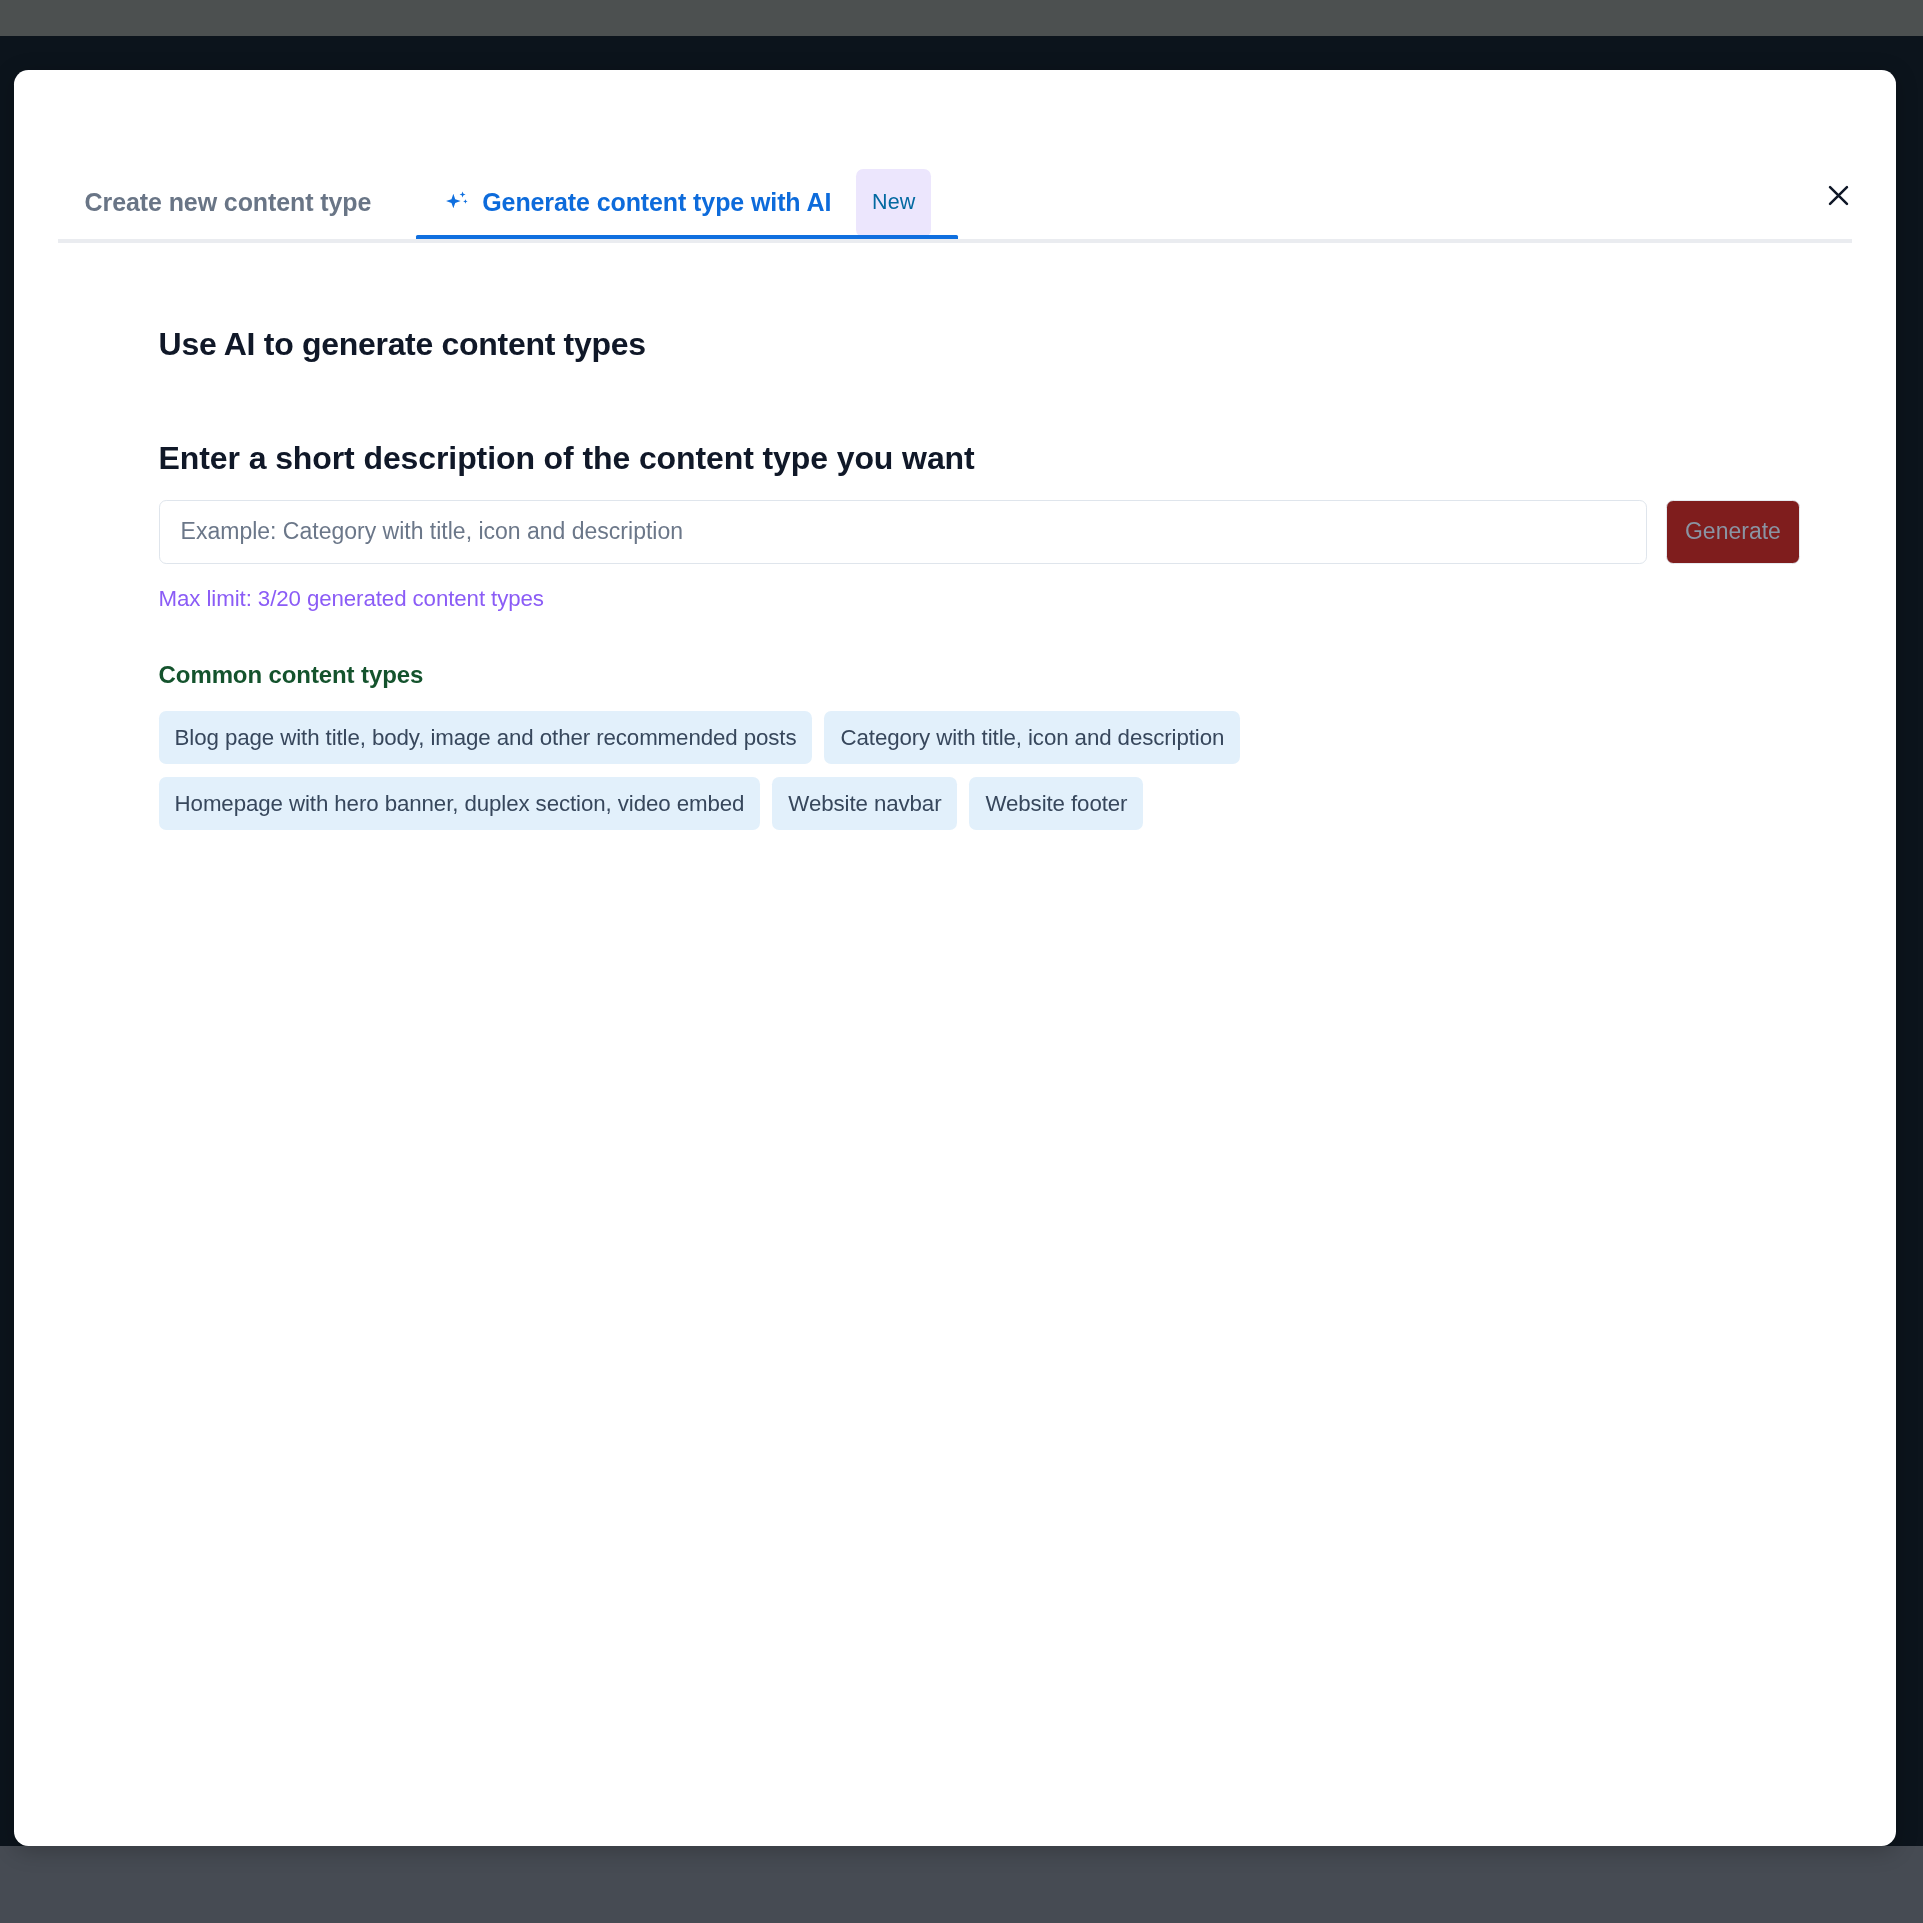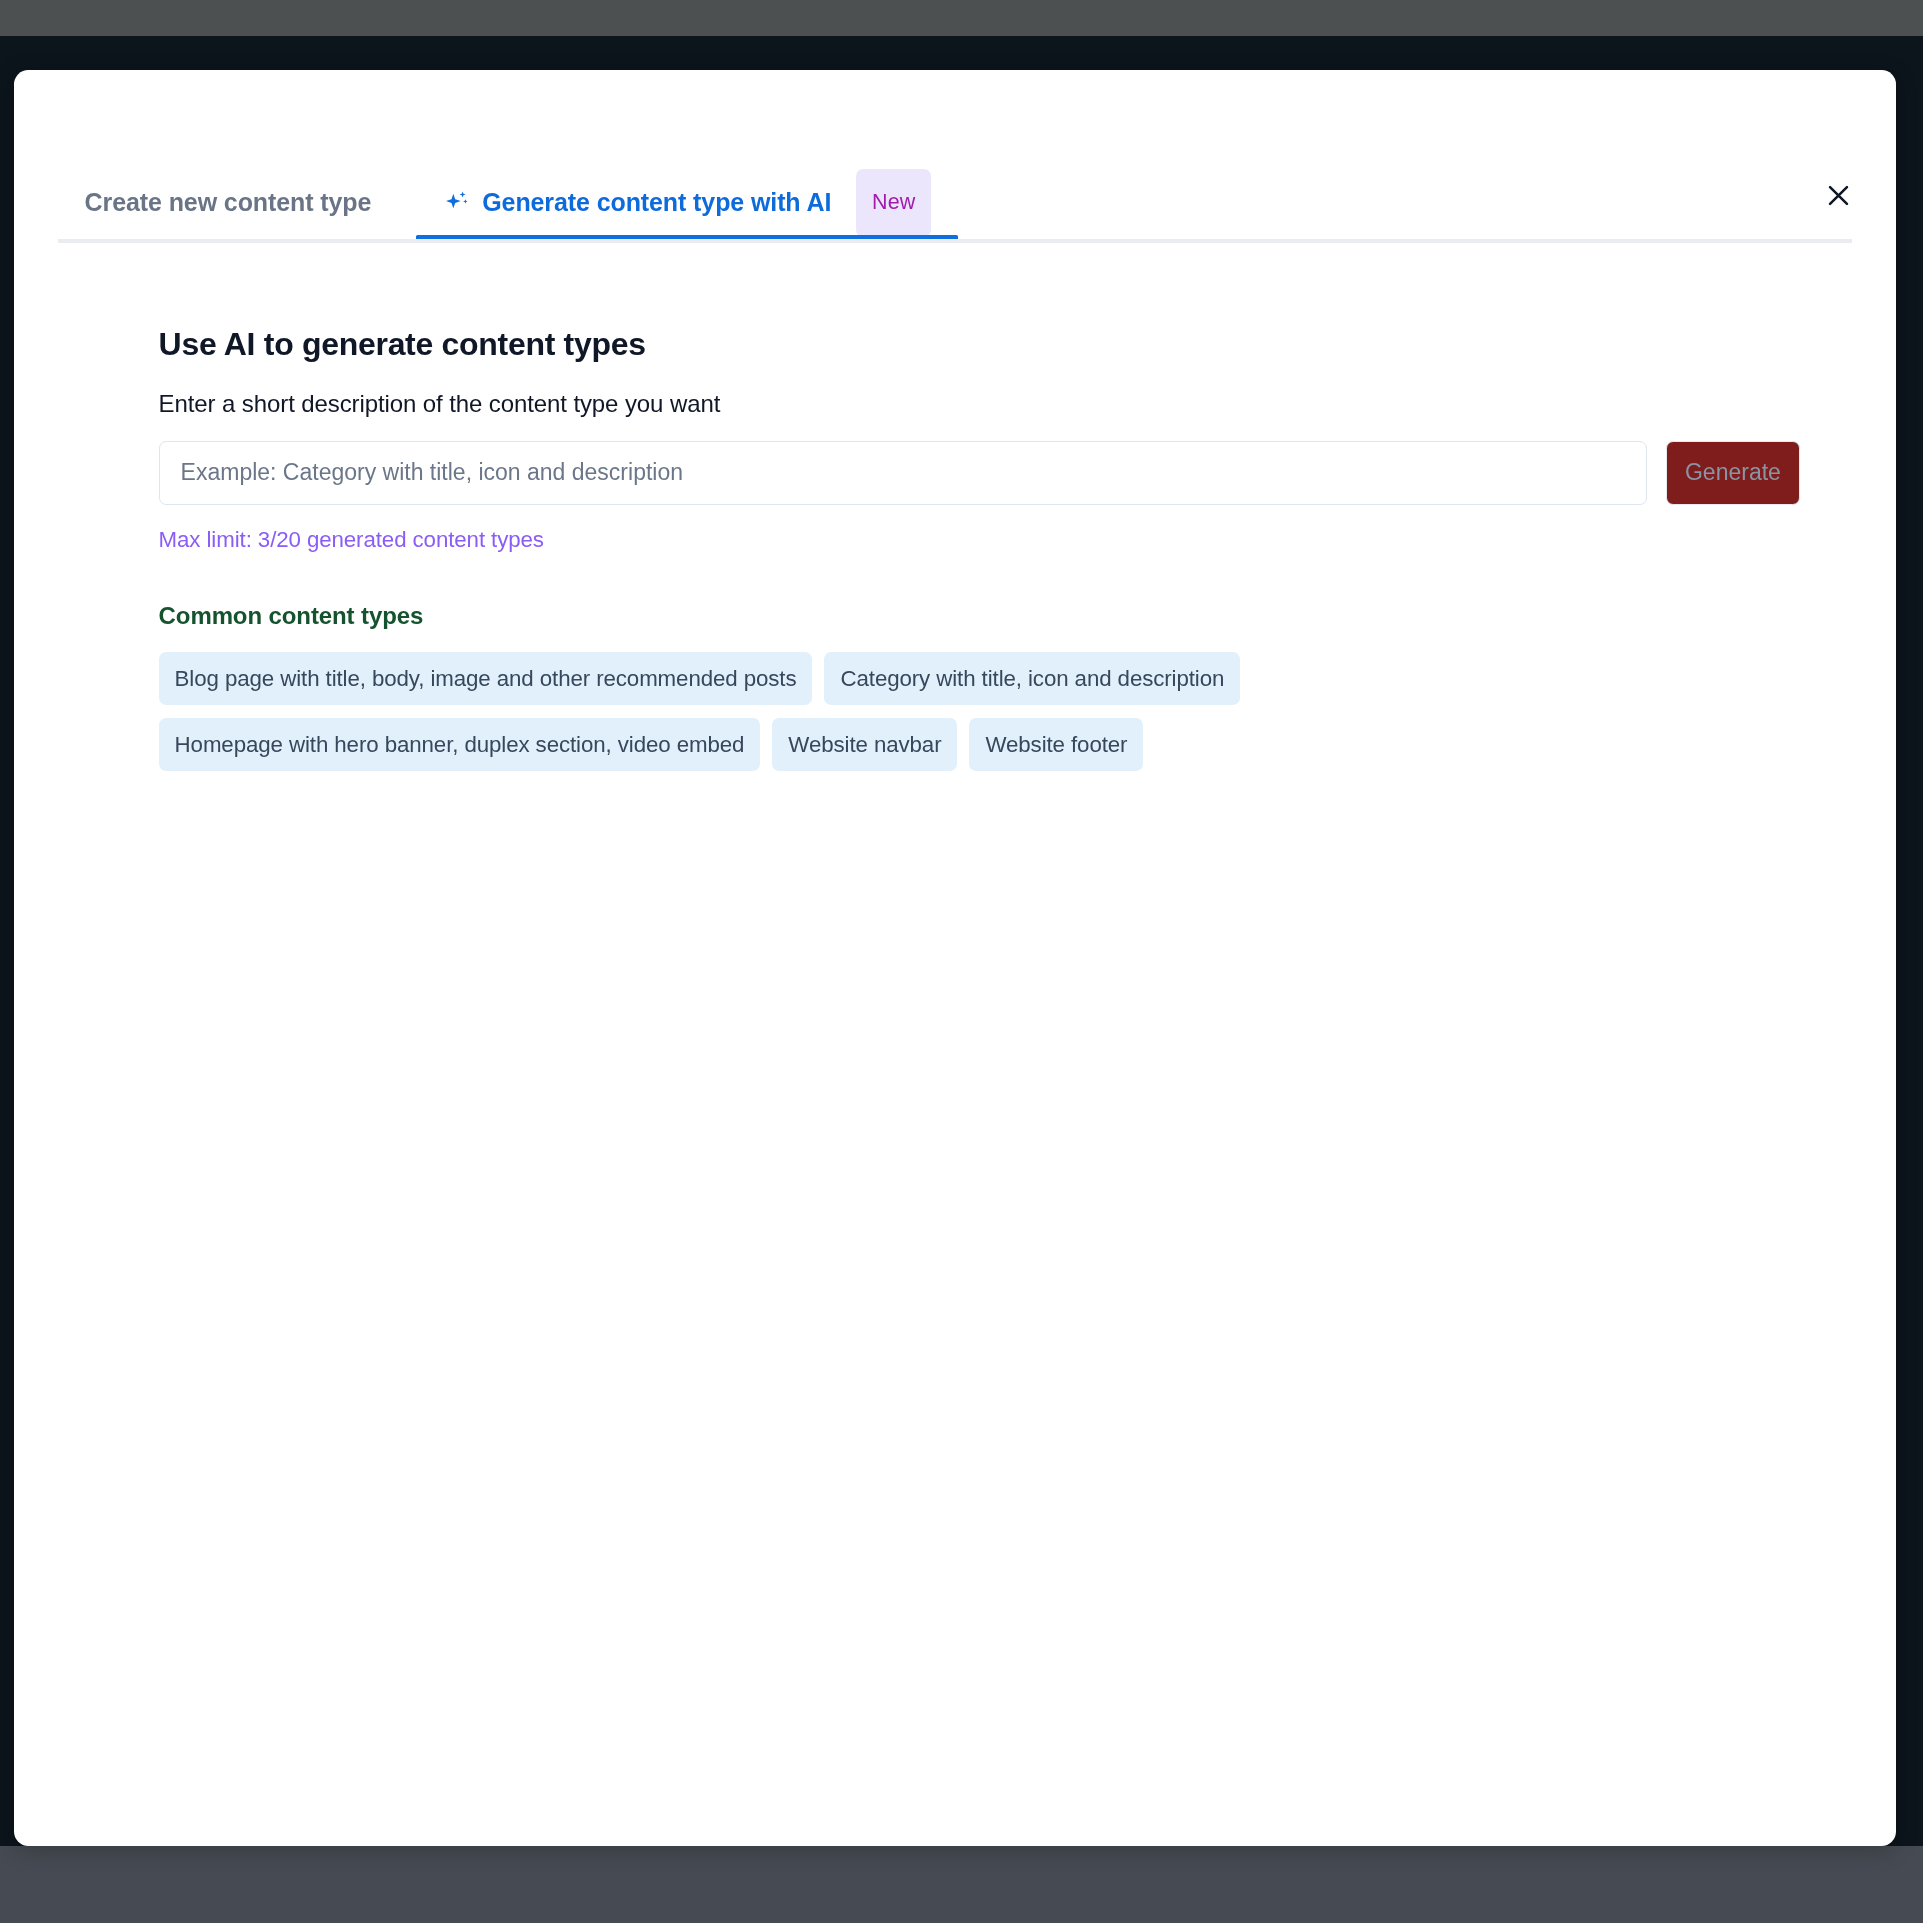--- a/index.html
+++ b/index.html
@@ -141,21 +141,21 @@
 
   .badge-new {
     margin-left: 12.8px;
     display: inline-flex;
     align-items: center;
     justify-content: center;
     height: 38px;
     padding: 15px 16px;
     border-radius: 7.2px;
     background: #ece6fd;
-    color: #a21caf;
+    color: #0369a1;
     font-size: 21.5px;
     font-weight: 500;
     letter-spacing: 0.1px;
     white-space: nowrap;
   }
 
   
   .content {
     position: absolute;
     left: 145px;
@@ -166,23 +166,23 @@
   .page-title {
     margin: 0;
     font-size: 32px;
     font-weight: 700;
     color: #101828;
     letter-spacing: -0.3px;
     line-height: 1.2;
   }
 
   .field-label {
-    margin: 27px 0 0 0;
-    font-size: 24px;
-    font-weight: 400;
+    margin: 77px 0 0 0;
+    font-size: 32px;
+    font-weight: 700;
     color: #101828;
     letter-spacing: -0.1px;
   }
 
   .input-row {
     margin-top: 22.3px;
     display: flex;
     align-items: stretch;
     gap: 19px;
   }

